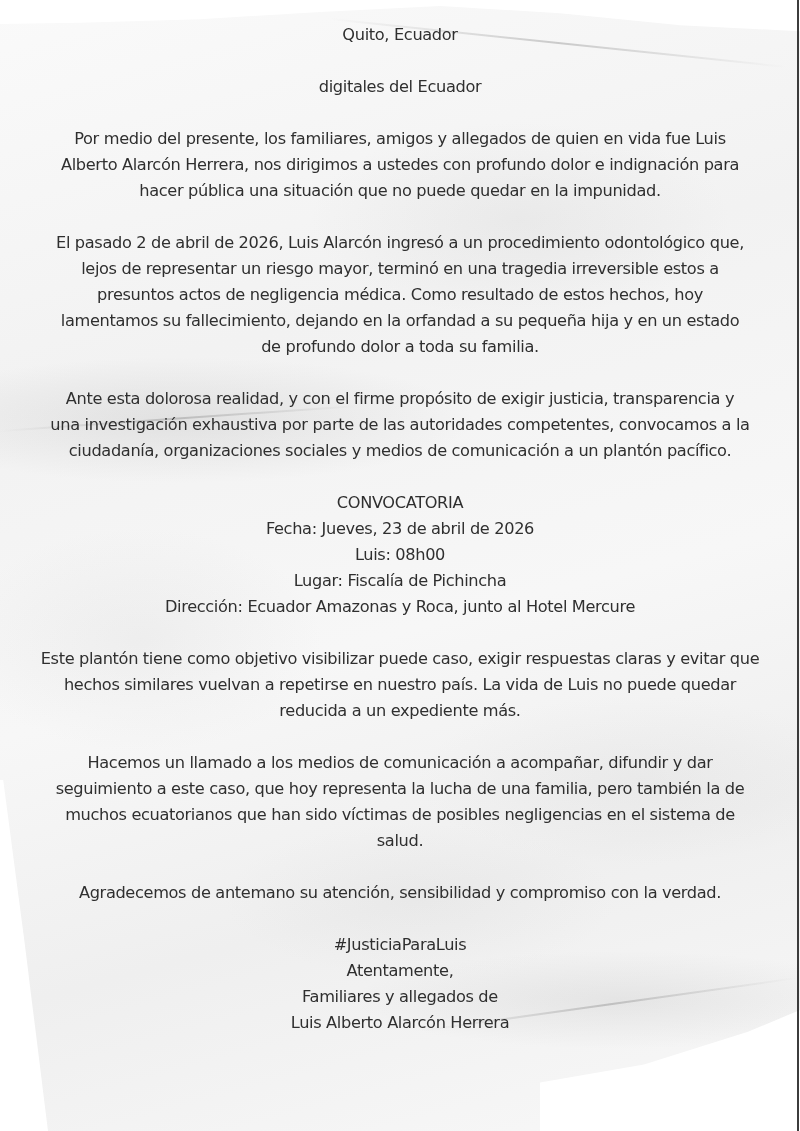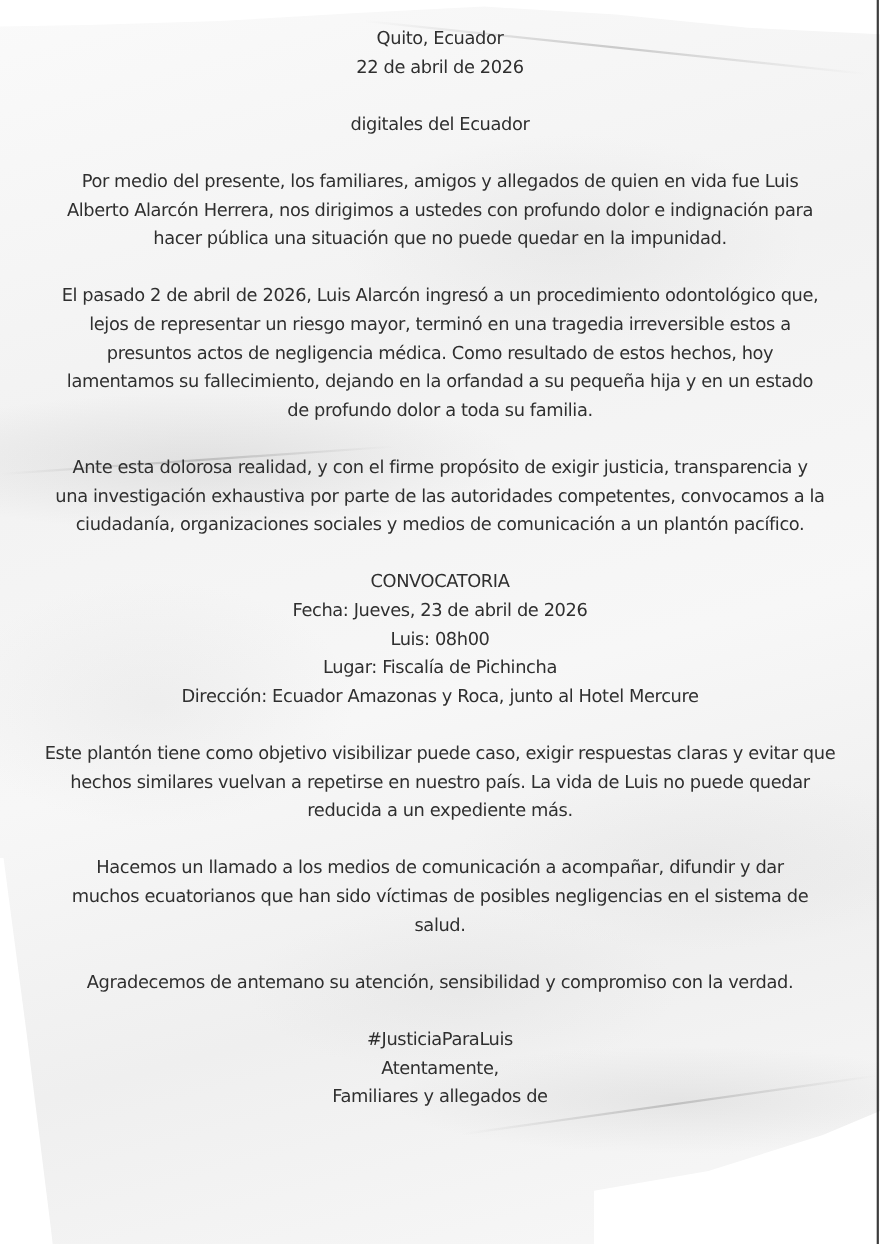--- a/index.html
+++ b/index.html
@@ -85,21 +85,20 @@
   <div class="tear-right-bottom"></div>
   <div class="crease" style="left:330px; top:18px; width:460px; transform:rotate(6deg);"></div>
   <div class="crease" style="left:0px; top:430px; width:360px; transform:rotate(-4deg);"></div>
   <div class="crease" style="left:420px; top:1030px; width:380px; transform:rotate(-8deg);"></div>
   <div class="right-rule"></div>
 
   <div class="content">
 
     <p>
       <span class="line">Quito, Ecuador</span>
-      <span class="line">22 de abril de 2026</span>
     </p>
 
     <p>
       <span class="line">digitales del Ecuador</span>
     </p>
 
     <p>
       <span class="line">Por medio del presente, los familiares, amigos y allegados de quien en vida fue Luis</span>
       <span class="line">Alberto Alarcón Herrera, nos dirigimos a ustedes con profundo dolor e indignación para</span>
       <span class="line">hacer pública una situación que no puede quedar en la impunidad.</span>
@@ -128,28 +127,30 @@
     </p>
 
     <p>
       <span class="line">Este plantón tiene como objetivo visibilizar puede caso, exigir respuestas claras y evitar que</span>
       <span class="line">hechos similares vuelvan a repetirse en nuestro país. La vida de Luis no puede quedar</span>
       <span class="line">reducida a un expediente más.</span>
     </p>
 
     <p>
       <span class="line">Hacemos un llamado a los medios de comunicación a acompañar, difundir y dar</span>
+      <span class="line">seguimiento a este caso, que hoy representa la lucha de una familia, pero también la de</span>
       <span class="line">muchos ecuatorianos que han sido víctimas de posibles negligencias en el sistema de</span>
       <span class="line">salud.</span>
     </p>
 
     <p>
       <span class="line">Agradecemos de antemano su atención, sensibilidad y compromiso con la verdad.</span>
     </p>
 
     <p>
       <span class="line">#JusticiaParaLuis</span>
       <span class="line">Atentamente,</span>
       <span class="line">Familiares y allegados de</span>
+      <span class="line">Luis Alberto Alarcón Herrera</span>
     </p>
 
   </div>
 </div>
 
 </body></html>

